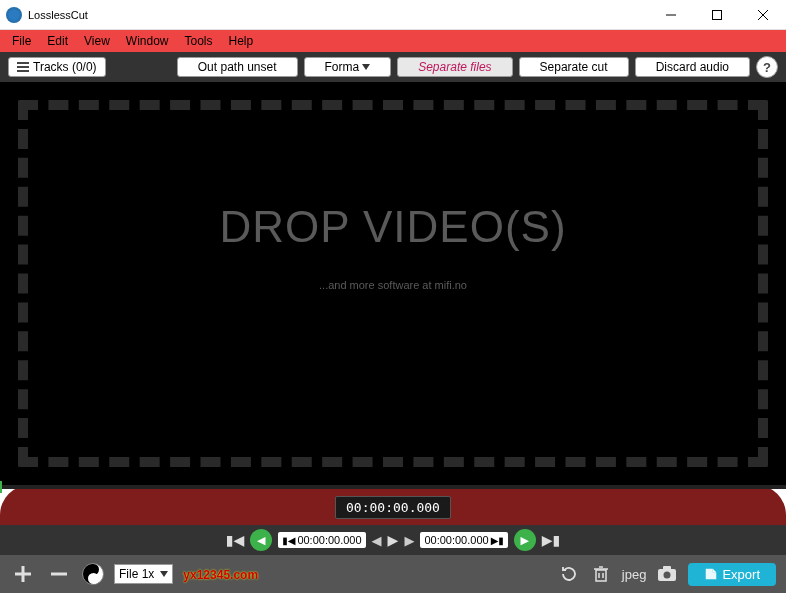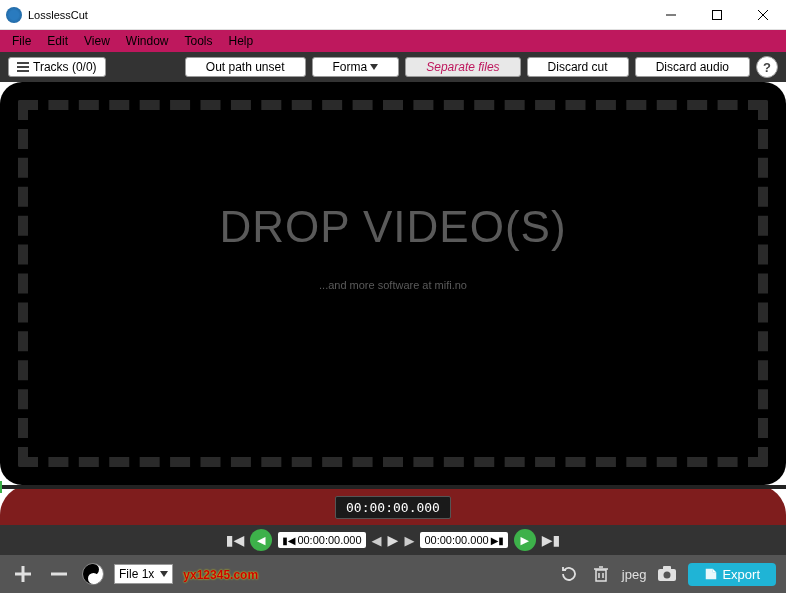--- a/index.html
+++ b/index.html
@@ -7,35 +7,35 @@
 
 
 .titlebar { height: 30px; display: flex; align-items: center; background: #fff; border-bottom: 1px solid #e0e0e0; }
 .titlebar .icon { width: 16px; height: 16px; margin: 0 6px; background: radial-gradient(circle, #2a7bbf 40%, #1a5a8f 100%); border-radius: 50%; }
 .titlebar .title { font-size: 11px; color: #000; flex: 0 0 auto; }
 .titlebar .spacer { flex: 1; }
 .titlebar .winbtn { width: 46px; height: 30px; display: flex; align-items: center; justify-content: center; font-size: 10px; color: #000; }
 .titlebar .winbtn svg { width: 10px; height: 10px; }
 
 
-.menubar { height: 22px; display: flex; align-items: center; padding: 0 4px; gap: 0; background: #be185d; }
+.menubar { height: 22px; display: flex; align-items: center; padding: 0 4px; gap: 0; background: #ef4444; }
 .menubar .menu-item { font-size: 12px; color: #000; padding: 2px 8px; cursor: default; }
 
 
 .toolbar { height: 30px; background: #333; display: flex; align-items: center; padding: 0 8px; gap: 6px; }
 .toolbar .spacer { flex: 1; }
 .tracks-btn { background: #fff; border: 1px solid #999; border-radius: 3px; padding: 2px 8px; font-size: 12px; display: flex; align-items: center; gap: 4px; cursor: pointer; }
 .hamburger-icon { display: inline-block; width: 12px; height: 10px; position: relative; }
 .hamburger-icon::before { content: ""; position: absolute; left: 0; top: 0; width: 12px; height: 2px; background: #444; box-shadow: 0 4px 0 #444, 0 8px 0 #444; }
 .tb-btn { background: #fff; border: 1px solid #999; border-radius: 3px; padding: 2px 20px; font-size: 12px; cursor: pointer; display: flex; align-items: center; gap: 3px; }
 .tb-btn.disabled { color: #be185d; background: #e8e8e8; font-style: italic; }
 .help-btn { width: 22px; height: 22px; border-radius: 50%; background: #fff; border: 1px solid #999; display: flex; align-items: center; justify-content: center; font-size: 13px; font-weight: bold; color: #444; cursor: pointer; }
 
 
-.video-area { flex: 1; background: #000; position: relative; display: flex; align-items: center; justify-content: center; border-radius: 22px; }
+.video-area { flex: 1; background: #000; position: relative; display: flex; align-items: center; justify-content: center; }
 .dashed-border { position: absolute; top: 18px; left: 18px; right: 18px; bottom: 18px; border: 10px dashed #2a2a2a; border-radius: 2px; }
 .drop-text { color: #5a5a5a; font-size: 44px; font-weight: 400; letter-spacing: 1px; position: absolute; top: 120px; }
 .promo { position: absolute; top: 195px; text-align: center; }
 .promo-title { color: #4a7ba6; font-size: 20px; font-weight: 400; display: inline-flex; align-items: flex-start; gap: 4px; }
 .promo-new { font-size: 8px; color: #6a8bb0; margin-top: 2px; }
 .promo-sub { color: #5a5a5a; font-size: 11px; margin-top: 2px; }
 
 
 .timeline-area { background: #7f1d1d; border-radius: 30px; }
 .seek-track { height: 4px; background: #222; position: relative; }
@@ -111,21 +111,21 @@
     <span>Out path unset</span>
   </div>
   <div class="tb-btn">
     <span>Forma</span>
     <span class="tri-down"></span>
   </div>
   <div class="tb-btn disabled">
     <span>Separate files</span>
   </div>
   <div class="tb-btn">
-    <span>Discard cut</span>
+    <span>Separate cut</span>
   </div>
   <div class="tb-btn">
     <span>Discard audio</span>
   </div>
   <div class="help-btn">
     <span>?</span>
   </div>
 </div>
 
 <div class="video-area">

